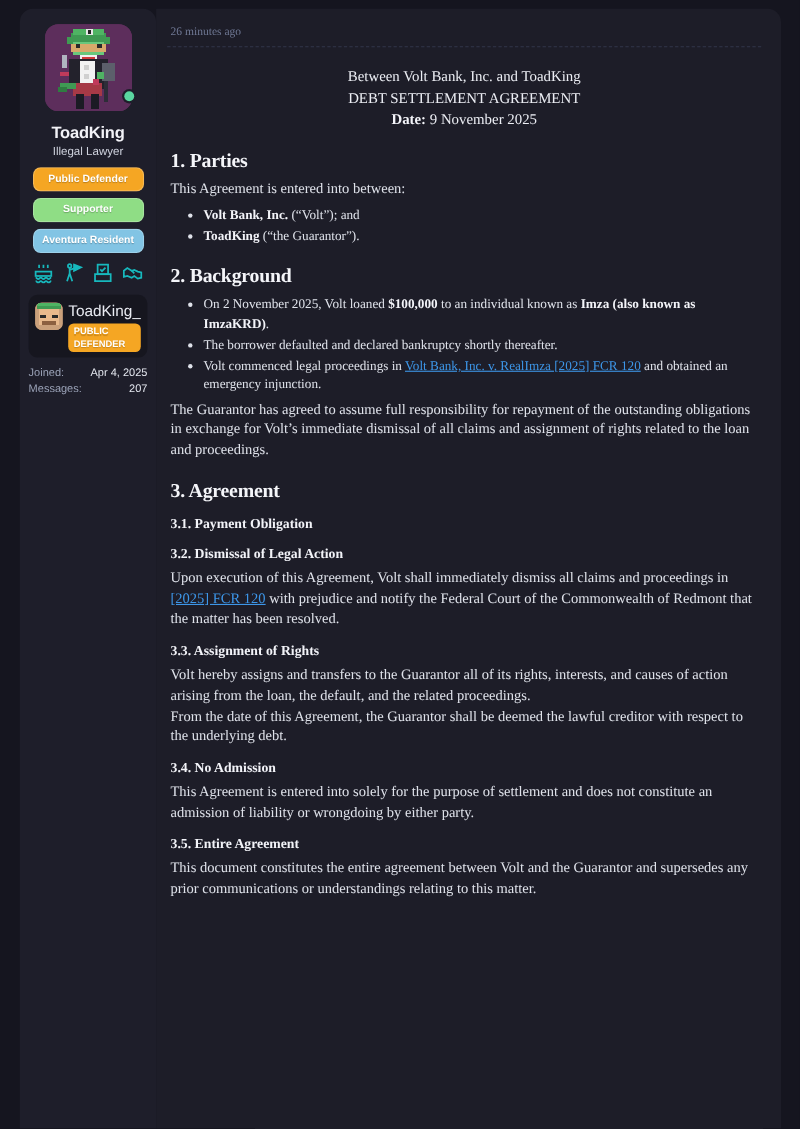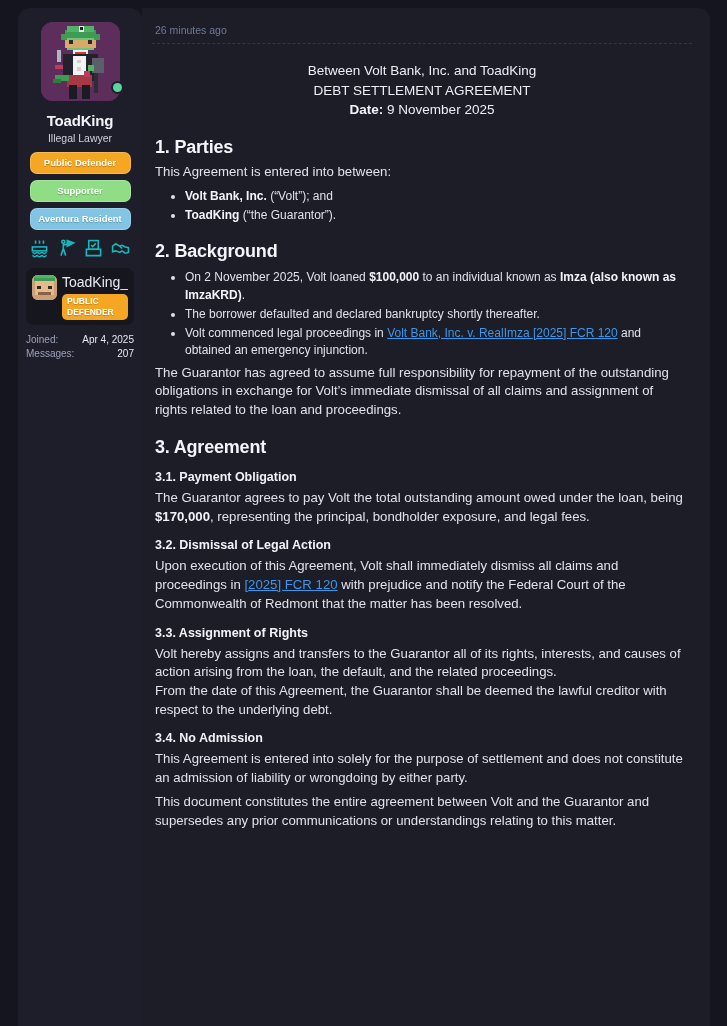--- a/index.html
+++ b/index.html
@@ -158,20 +158,21 @@
   .stat-val { color: #e4e7ef; font-weight: normal; }
 
   
   .content {
     flex: 1;
     background: #1d1d28;
     border-radius: 0 12px 0 0;
     padding: 16px 18px 0 10px;
     min-width: 0;
     overflow: hidden;
+    font-family: Liberation Serif, serif;
   }
 
   .timestamp {
     font-size: 10.5px;
     color: #6f7894;
     padding-left: 3px;
   }
   .divider {
     margin-top: 7px;
     border-top: 1px dashed #32364a;
@@ -367,29 +368,29 @@
       <ul class="bullets">
         <li><span>On 2 November 2025, Volt loaned </span><b>$100,000</b><span> to an individual known as </span><b>Imza (also known as ImzaKRD)</b><span>.</span></li>
         <li><span>The borrower defaulted and declared bankruptcy shortly thereafter.</span></li>
         <li><span>Volt commenced legal proceedings in </span><a class="lnk" href="#">Volt Bank, Inc. v. RealImza [2025] FCR 120</a><span> and obtained an emergency injunction.</span></li>
       </ul>
       <p class="body">The Guarantor has agreed to assume full responsibility for repayment of the outstanding obligations in exchange for Volt’s immediate dismissal of all claims and assignment of rights related to the loan and proceedings.</p>
 
       <h2 class="sec">3. Agreement</h2>
 
       <h3 class="sub">3.1. Payment Obligation</h3>
-      <p class="body"><span>The Guarantor agrees to pay Volt the total outstanding amount owed under the loan, being </span><b>$170,000</b><span>, representing the principal, bondholder exposure, and legal fees.</span></p>
 
       <h3 class="sub">3.2. Dismissal of Legal Action</h3>
       <p class="body"><span>Upon execution of this Agreement, Volt shall immediately dismiss all claims and proceedings in </span><a class="lnk" href="#">[2025] FCR 120</a><span> with prejudice and notify the Federal Court of the Commonwealth of Redmont that the matter has been resolved.</span></p>
 
       <h3 class="sub">3.3. Assignment of Rights</h3>
       <p class="body">Volt hereby assigns and transfers to the Guarantor all of its rights, interests, and causes of action arising from the loan, the default, and the related proceedings.</p>
       <p class="body tight">From the date of this Agreement, the Guarantor shall be deemed the lawful creditor with respect to the underlying debt.</p>
 
       <h3 class="sub">3.4. No Admission</h3>
       <p class="body">This Agreement is entered into solely for the purpose of settlement and does not constitute an admission of liability or wrongdoing by either party.</p>
 
+      <h3 class="sub">3.5. Entire Agreement</h3>
       <p class="body">This document constitutes the entire agreement between Volt and the Guarantor and supersedes any prior communications or understandings relating to this matter.</p>
 
     </article>
   </main>
 </div>
 
 </body></html>

